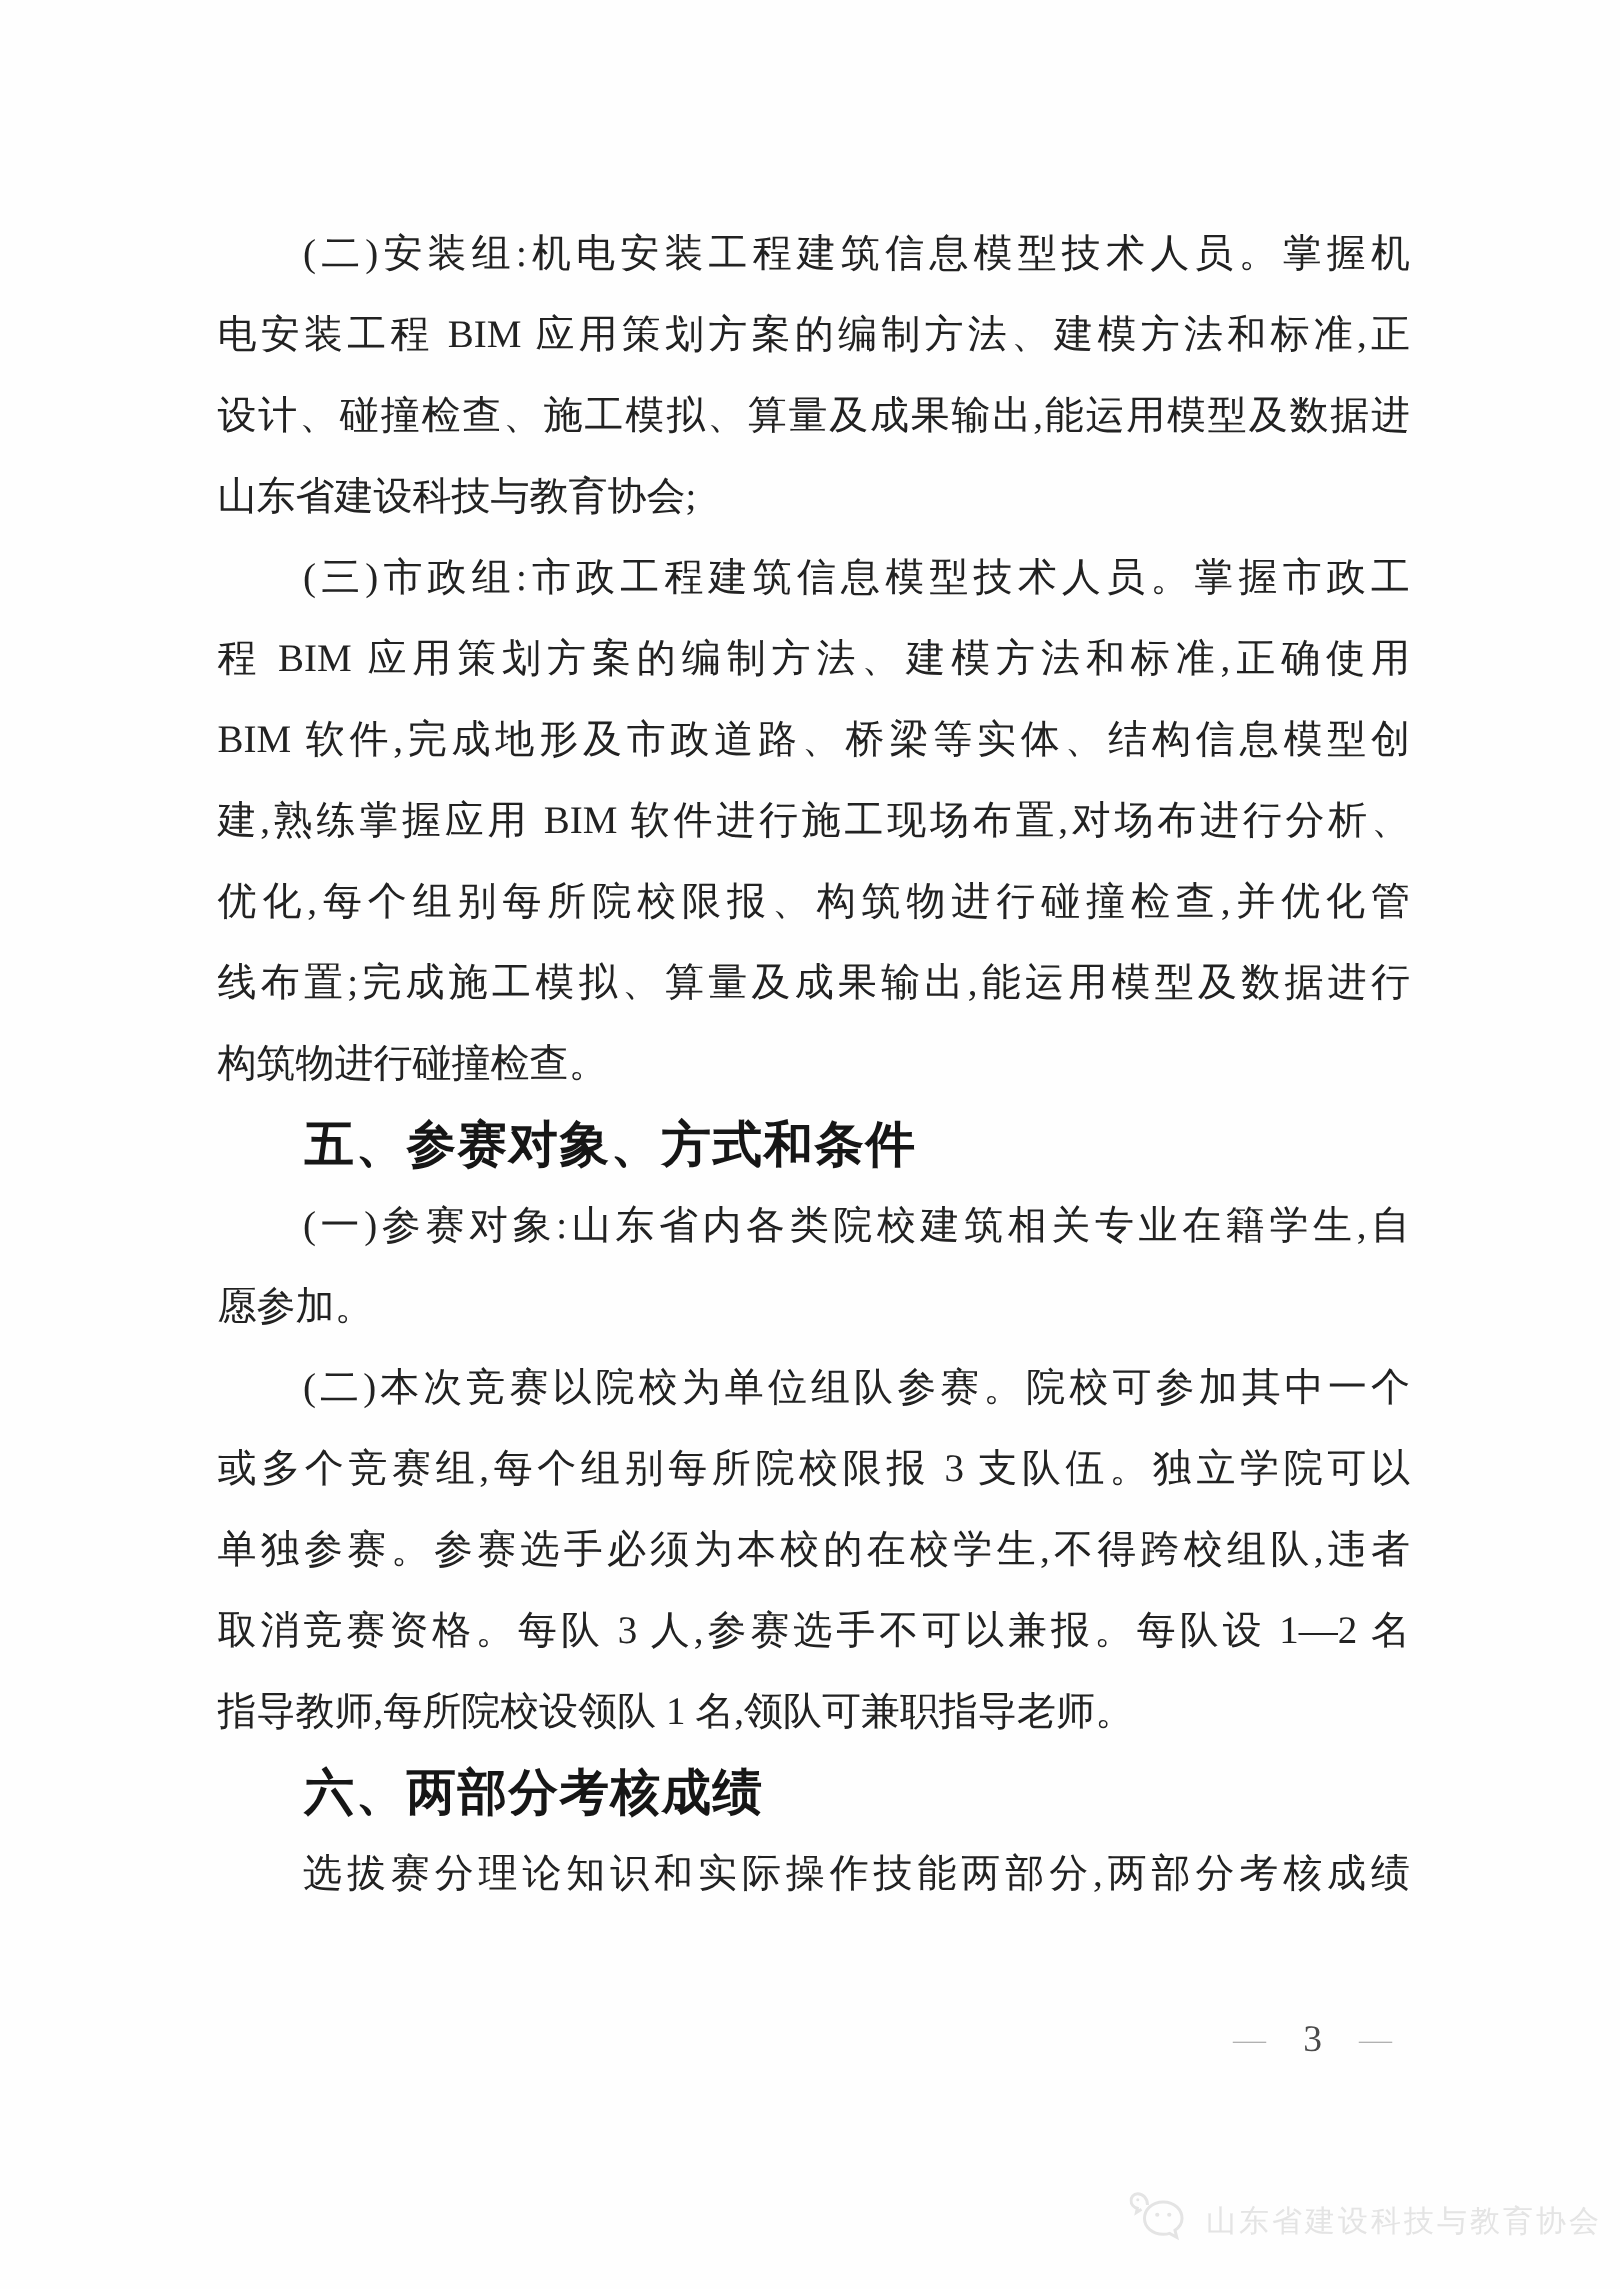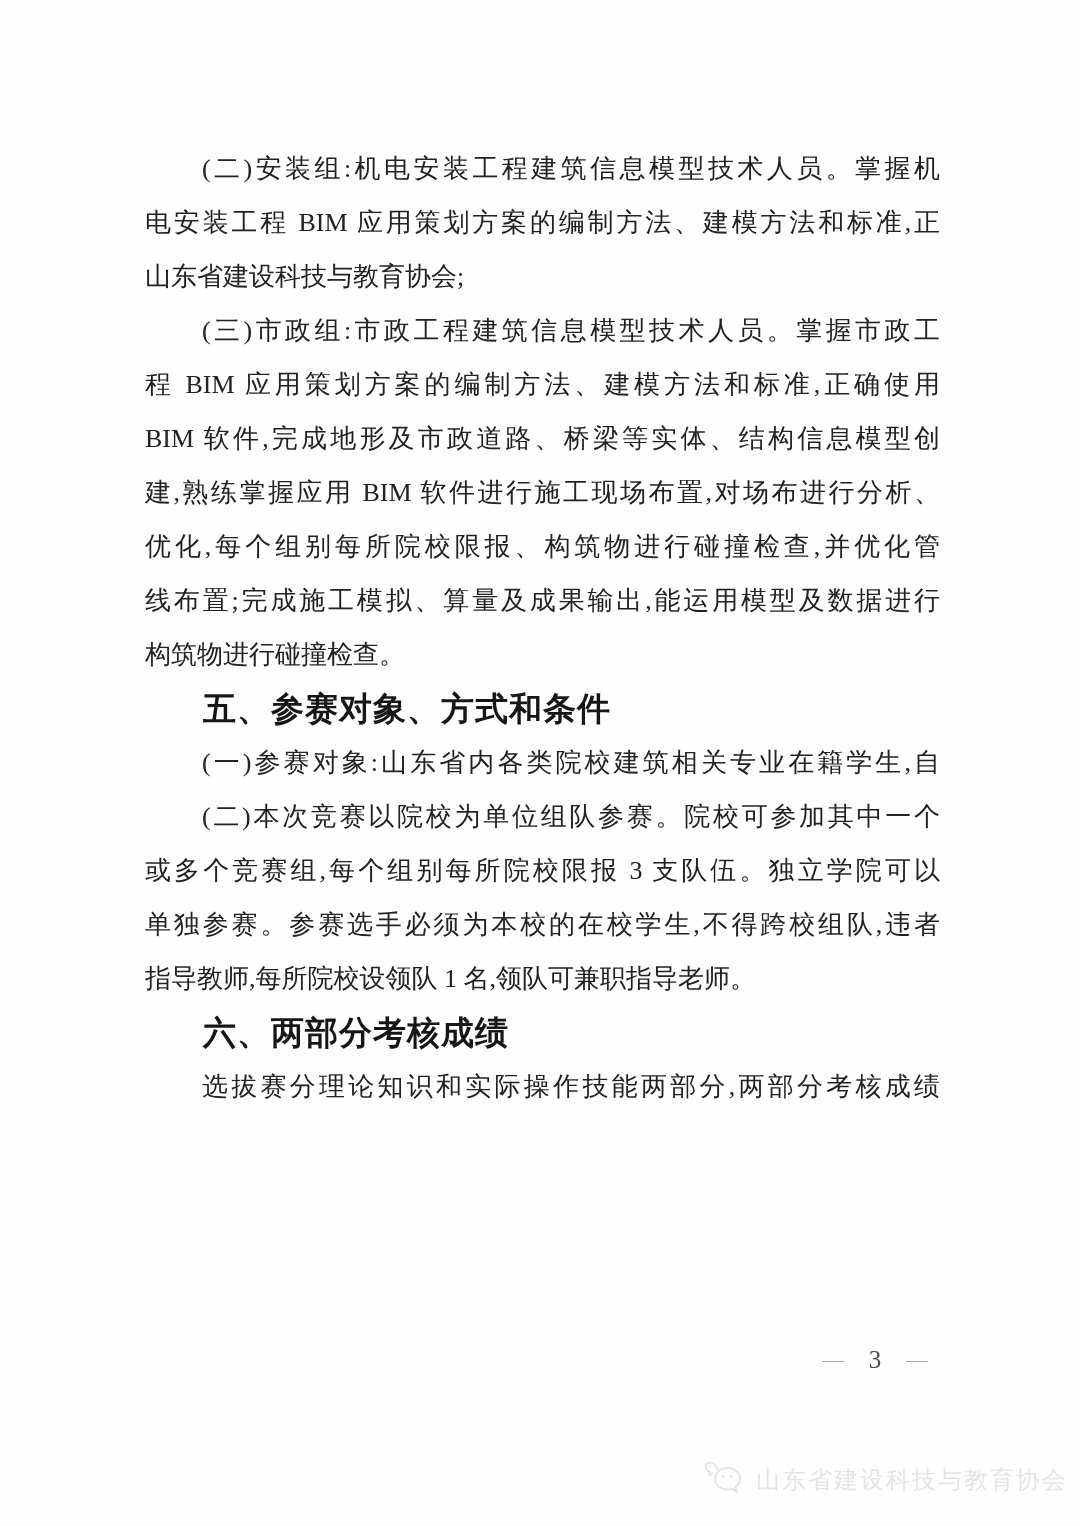--- a/index.html
+++ b/index.html
@@ -67,48 +67,51 @@
   .watermark {
     position: absolute;
     top: 1458px;
     right: 12px;
     height: 44px;
     display: flex;
     align-items: center;
     gap: 5px;
     color: #e4e4e4;
     font-family: "Liberation Sans", "DejaVu Sans", sans-serif;
-    font-size: 24px;
+    font-size: 20px;
     letter-spacing: 2px;
     white-space: nowrap;
   }
   .watermark svg { display: block; }
 </style>
 </head>
 <body>
 
 <div class="page">
 
   <div class="body-text">
 
   <div class="line first">(二)安装组:机电安装工程建筑信息模型技术人员。掌握机</div>
       <div class="line">电安装工程 BIM 应用策划方案的编制方法、建模方法和标准,正</div>
+      <div class="line">设计、碰撞检查、施工模拟、算量及成果输出,能运用模型及数据进</div>
       <div class="line last">山东省建设科技与教育协会;</div>
       <div class="line first">(三)市政组:市政工程建筑信息模型技术人员。掌握市政工</div>
       <div class="line">程 BIM 应用策划方案的编制方法、建模方法和标准,正确使用</div>
       <div class="line">BIM 软件,完成地形及市政道路、桥梁等实体、结构信息模型创</div>
       <div class="line">建,熟练掌握应用 BIM 软件进行施工现场布置,对场布进行分析、</div>
       <div class="line">优化,每个组别每所院校限报、构筑物进行碰撞检查,并优化管</div>
       <div class="line">线布置;完成施工模拟、算量及成果输出,能运用模型及数据进行</div>
       <div class="line last">构筑物进行碰撞检查。</div>
       <div class="heading">五、参赛对象、方式和条件</div>
       <div class="line first">(一)参赛对象:山东省内各类院校建筑相关专业在籍学生,自</div>
+      <div class="line last">愿参加。</div>
       <div class="line first">(二)本次竞赛以院校为单位组队参赛。院校可参加其中一个</div>
       <div class="line">或多个竞赛组,每个组别每所院校限报 3 支队伍。独立学院可以</div>
       <div class="line">单独参赛。参赛选手必须为本校的在校学生,不得跨校组队,违者</div>
+      <div class="line">取消竞赛资格。每队 3 人,参赛选手不可以兼报。每队设 1—2 名</div>
       <div class="line last">指导教师,每所院校设领队 1 名,领队可兼职指导老师。</div>
       <div class="heading">六、两部分考核成绩</div>
       <div class="line first">选拔赛分理论知识和实际操作技能两部分,两部分考核成绩</div>
     </div>
 
   <div class="page-number">
     <span class="dash">—</span>
     <span class="num">3</span>
     <span class="dash">—</span>
   </div>

